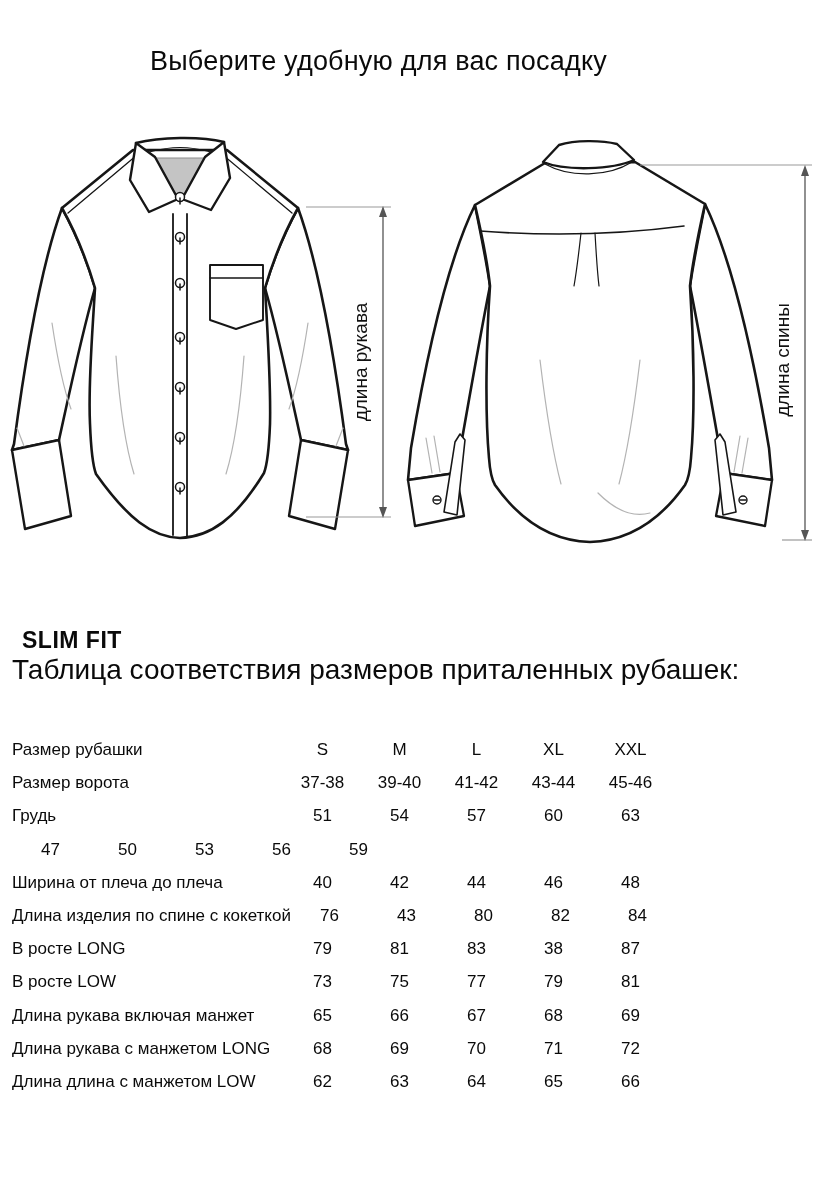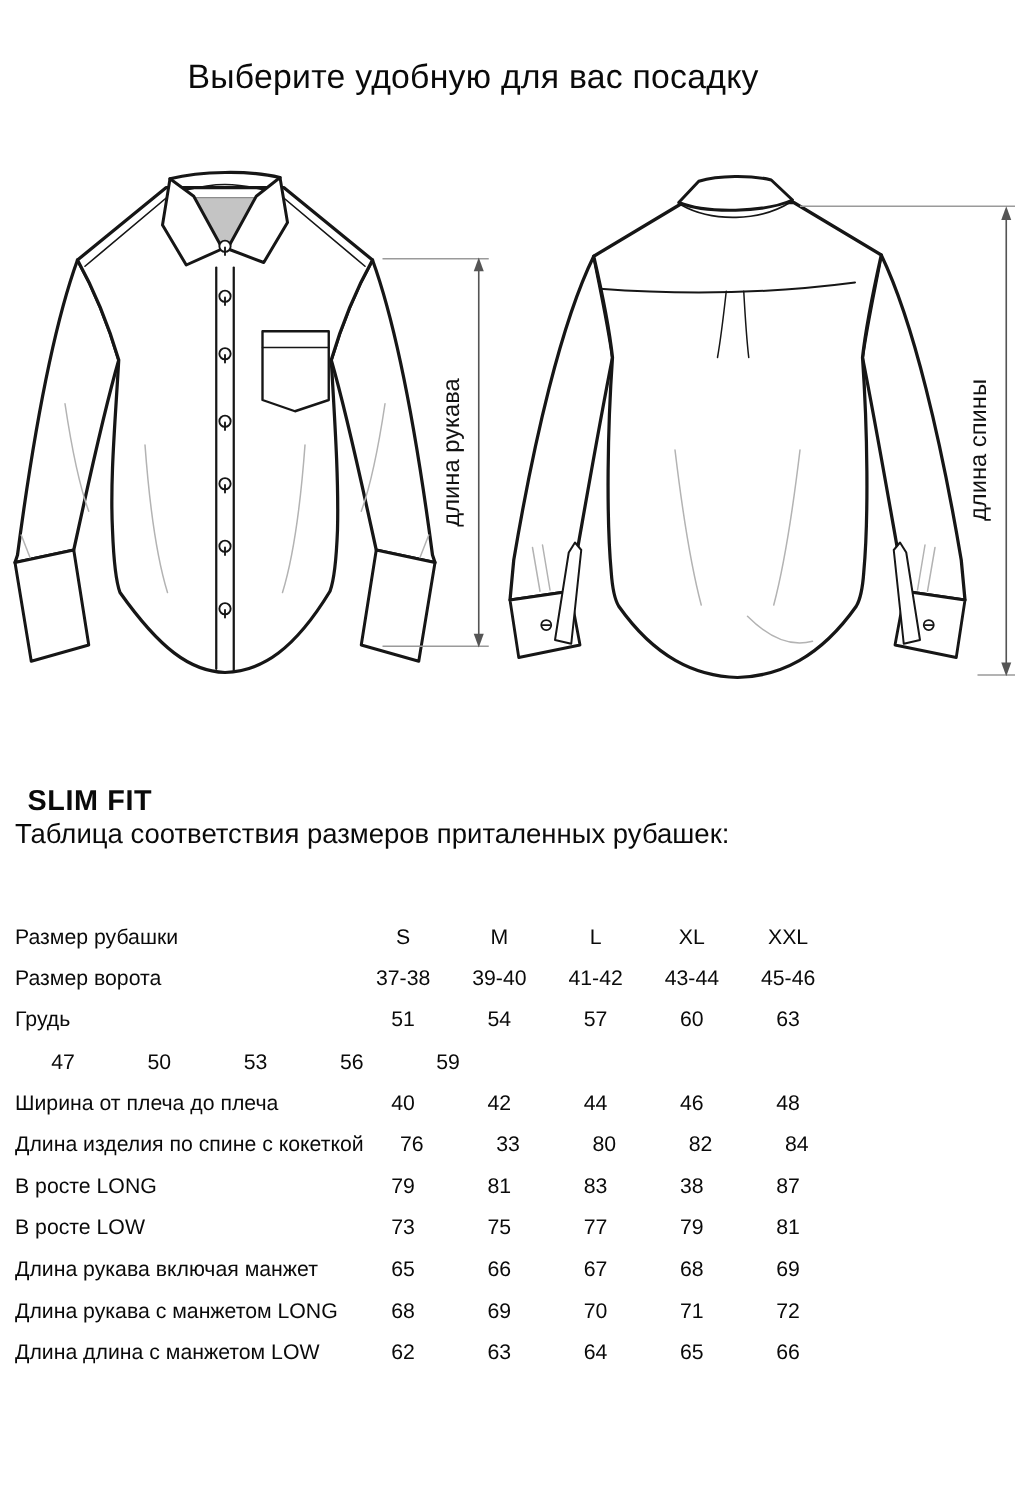--- a/index.html
+++ b/index.html
@@ -12,21 +12,21 @@
     text-align:center;font-size:27px;font-weight:400;color:#0a0a0a;letter-spacing:.2px;
   }
   .diagram{position:absolute;top:128px;left:0;width:825px;height:450px;}
   .diagram svg{display:block;}
   .fit-heading{
     position:absolute;top:617px;left:12px;margin:10px;
     font-size:23px;font-weight:700;color:#0a0a0a;letter-spacing:.5px;
   }
   .subtitle{
     position:absolute;top:654px;left:12px;margin:0;
-    font-size:22px;font-weight:400;color:#0a0a0a;
+    font-size:28px;font-weight:400;color:#0a0a0a;
   }
   .size-table{position:absolute;top:740px;left:12px;width:700px;}
   .t-row{display:flex;height:33.2px;}
   .t-label{flex:0 0 272px;font-size:17px;color:#0a0a0a;white-space:nowrap;}
   .t-cell{flex:0 0 77px;text-align:center;font-size:17px;color:#0a0a0a;}
 </style>
 </head>
 <body>
 
 <div class="page">
@@ -200,21 +200,21 @@
         <span class="t-label">Ширина от плеча до плеча</span>
         <span class="t-cell">40</span>
         <span class="t-cell">42</span>
         <span class="t-cell">44</span>
         <span class="t-cell">46</span>
         <span class="t-cell">48</span>
       </div>
       <div class="t-row">
         <span class="t-label">Длина изделия по спине с кокеткой</span>
         <span class="t-cell">76</span>
-        <span class="t-cell">33</span>
+        <span class="t-cell">43</span>
         <span class="t-cell">80</span>
         <span class="t-cell">82</span>
         <span class="t-cell">84</span>
       </div>
       <div class="t-row">
         <span class="t-label">В росте LONG</span>
         <span class="t-cell">79</span>
         <span class="t-cell">81</span>
         <span class="t-cell">83</span>
         <span class="t-cell">38</span>

